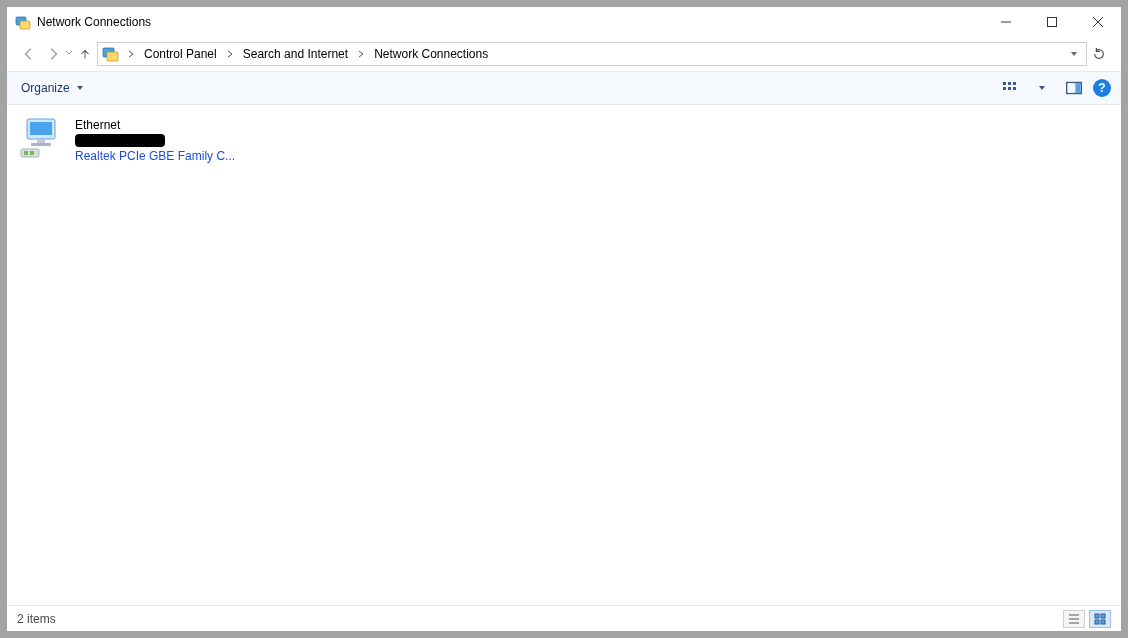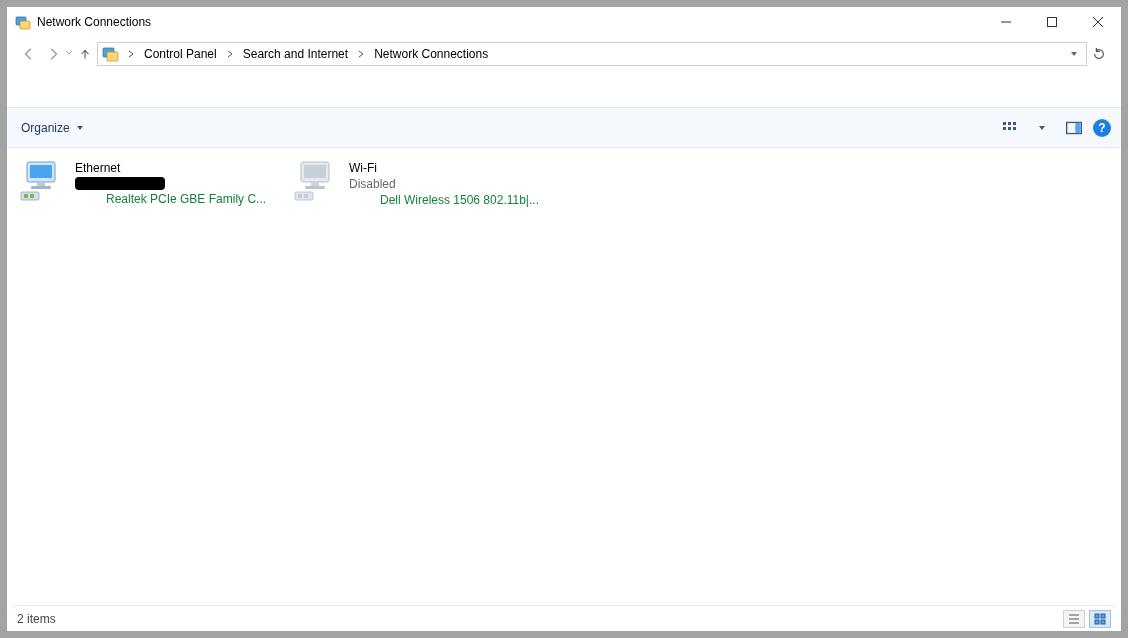--- a/index.html
+++ b/index.html
@@ -103,28 +103,27 @@
   .searchbox input {
     flex:1; border:none; outline:none;
     font-size:12px; color:#555;
     background: transparent;
   }
   .searchbox input::placeholder { color:#777; }
   .searchbox .search-icon svg { width:13px; height:13px; stroke:#666; stroke-width:1.4; fill:none;}
 
   
   .toolbar {
-    height: 41px;
+    height: 34px;
     background: #f5f9fd;
     border-top: 1px solid #e3eaf1;
     border-bottom: 1px solid #e3eaf1;
     display:flex; align-items:center;
     padding: 0 10px;
     gap: 6px;
-    margin-top: 36px;
   }
   .organize {
     display:flex; align-items:center; gap:6px;
     color:#1b3a63;
     padding: 2px 4px;
   }
   .organize .drop svg { width:8px; height:8px; fill:#3a5a85; }
   .tool-spacer{ flex:1; }
   .tool-btn {
     width:26px; height:22px;
@@ -141,50 +140,49 @@
     display:flex; align-items:center; justify-content:center;
     font-weight:bold; font-size:12px;
   }
 
   
   .content {
     flex:1 1 auto;
     background:#fff;
     padding: 12px 12px;
     display:flex; flex-direction:row; align-items:flex-start;
-    gap: 24px;
+    gap: 37px;
     overflow:auto;
   }
   .adapter {
     width: 250px;
     display:flex; gap:8px;
     align-items:flex-start;
   }
   .adapter .icon {
     width:48px; height:42px; position:relative;
     display:flex; align-items:center; justify-content:center;
   }
   .adapter .label-col { display:flex; flex-direction:column; line-height:1.35; }
   .adapter .name { color:#000; }
   .adapter .status { color:#666; }
-  .adapter .hw { color:#15803d; white-space:nowrap; overflow:hidden; text-overflow:ellipsis; max-width: 190px; margin-left: 31px;}
+  .adapter .hw { color:#1d4ed8; white-space:nowrap; overflow:hidden; text-overflow:ellipsis; max-width: 190px;}
   .redacted {
     width: 90px; height: 13px; background:#000; border-radius:4px;
     margin-top:1px; margin-bottom:1px;
   }
 
   
   .statusbar {
     height: 26px;
     border-top:1px solid #e6e6e6;
     display:flex; align-items:center;
     padding: 0 10px;
     font-size:12px;
     color:#444;
-    border-radius:11px;
   }
   .statusbar .spacer{flex:1;}
   .view-toggle {
     display:flex; gap:4px;
   }
   .vt-btn {
     width:22px; height:18px; border:1px solid #cfcfcf;
     display:flex; align-items:center; justify-content:center;
     background:#f5f5f5;
   }
@@ -340,38 +338,20 @@
           <rect x="11" y="34" width="4" height="4" fill="#6fbf4a"></rect>
         </svg>
       </span>
       <div class="label-col">
         <span class="name">Ethernet</span>
         <span class="redacted"></span>
         <span class="hw">Realtek PCIe GBE Family C...</span>
       </div>
     </div>
 
-    <div class="adapter">
-      <span class="icon">
-        <svg viewBox="0 0 48 42">
-          <rect x="8" y="2" width="28" height="20" rx="2" fill="#e6e9ee" stroke="#b7bec9" stroke-width="1"></rect>
-          <rect x="11" y="5" width="22" height="13" fill="#c9cfd9"></rect>
-          <rect x="18" y="22" width="8" height="4" fill="#cdd3dd"></rect>
-          <rect x="12" y="26" width="20" height="3" rx="1" fill="#bcc4d0"></rect>
-          <rect x="2" y="32" width="18" height="8" rx="1" fill="#e2e6ec" stroke="#b7bec9" stroke-width="0.8"></rect>
-          <rect x="5" y="34" width="4" height="4" fill="#c6ccd6"></rect>
-          <rect x="11" y="34" width="4" height="4" fill="#c6ccd6"></rect>
-        </svg>
-      </span>
-      <div class="label-col">
-        <span class="name">Wi-Fi</span>
-        <span class="status">Disabled</span>
-        <span class="hw">Dell Wireless 1506 802.11b|...</span>
-      </div>
-    </div>
 
   </div>
 
   <div class="statusbar">
     <span>2 items</span>
     <span class="spacer"></span>
     <div class="view-toggle">
       <div class="vt-btn">
         <svg viewBox="0 0 12 12">
           <path d="M1 2 H11 M1 6 H11 M1 10 H11"></path>

